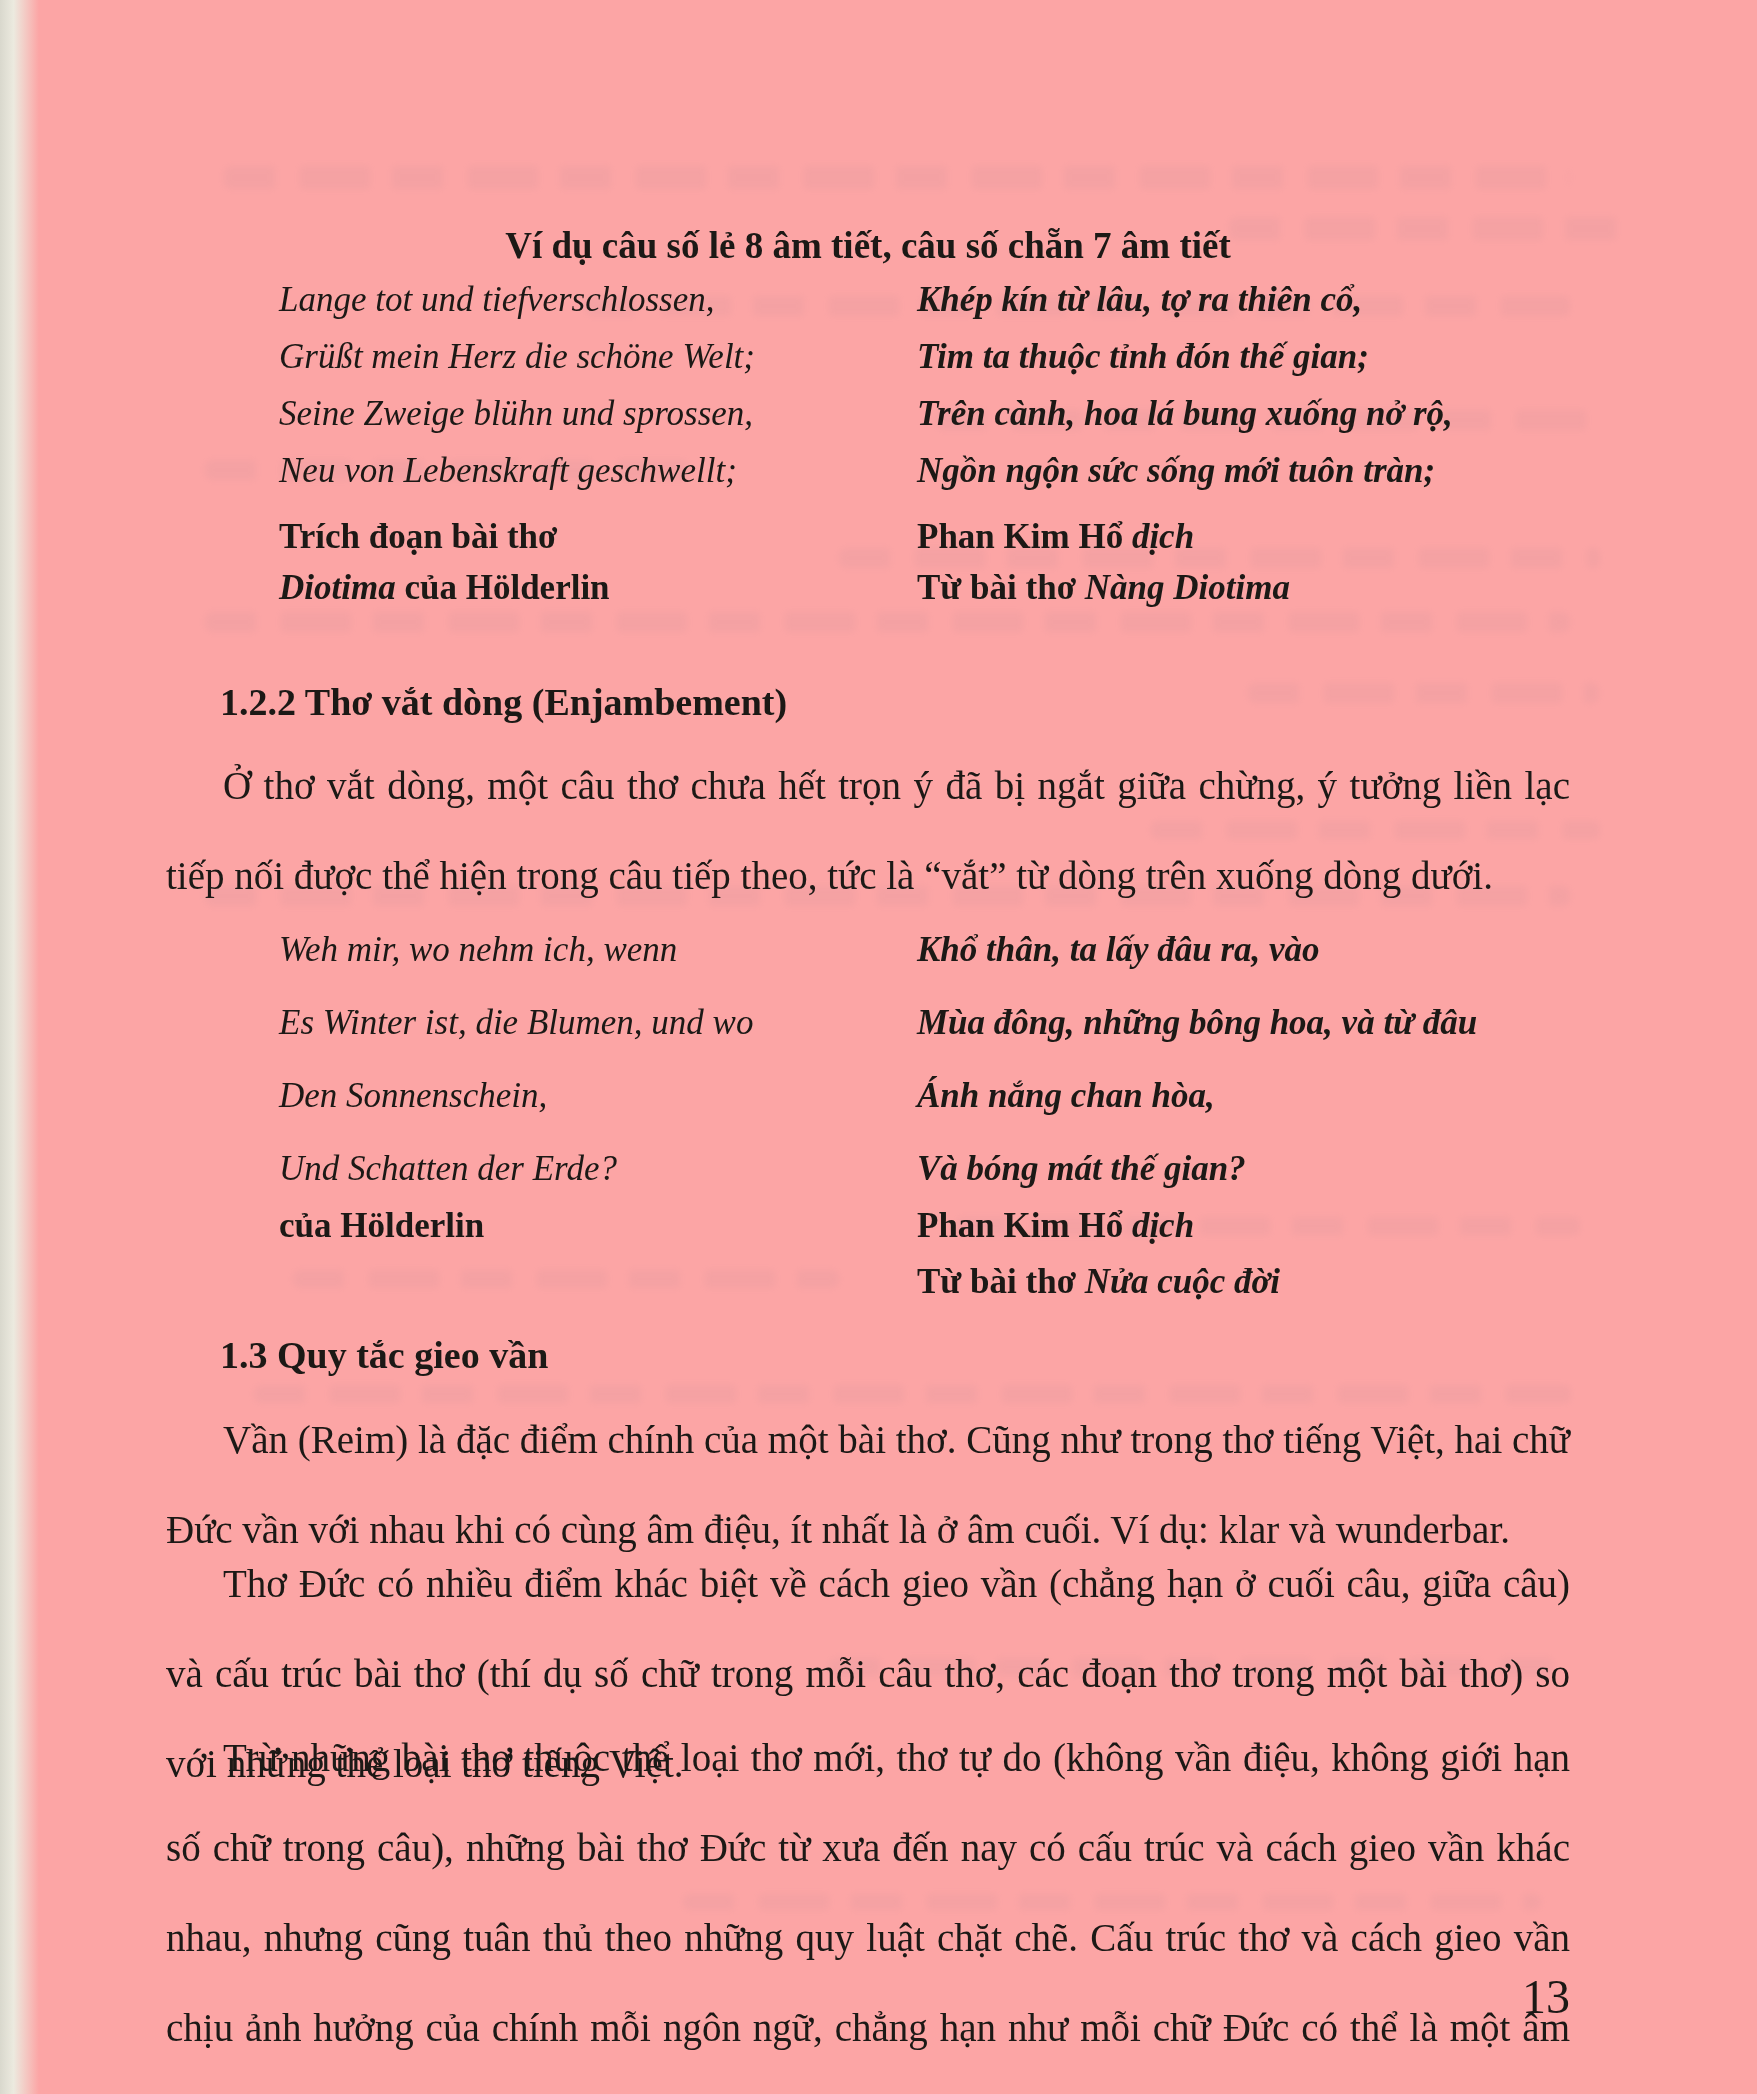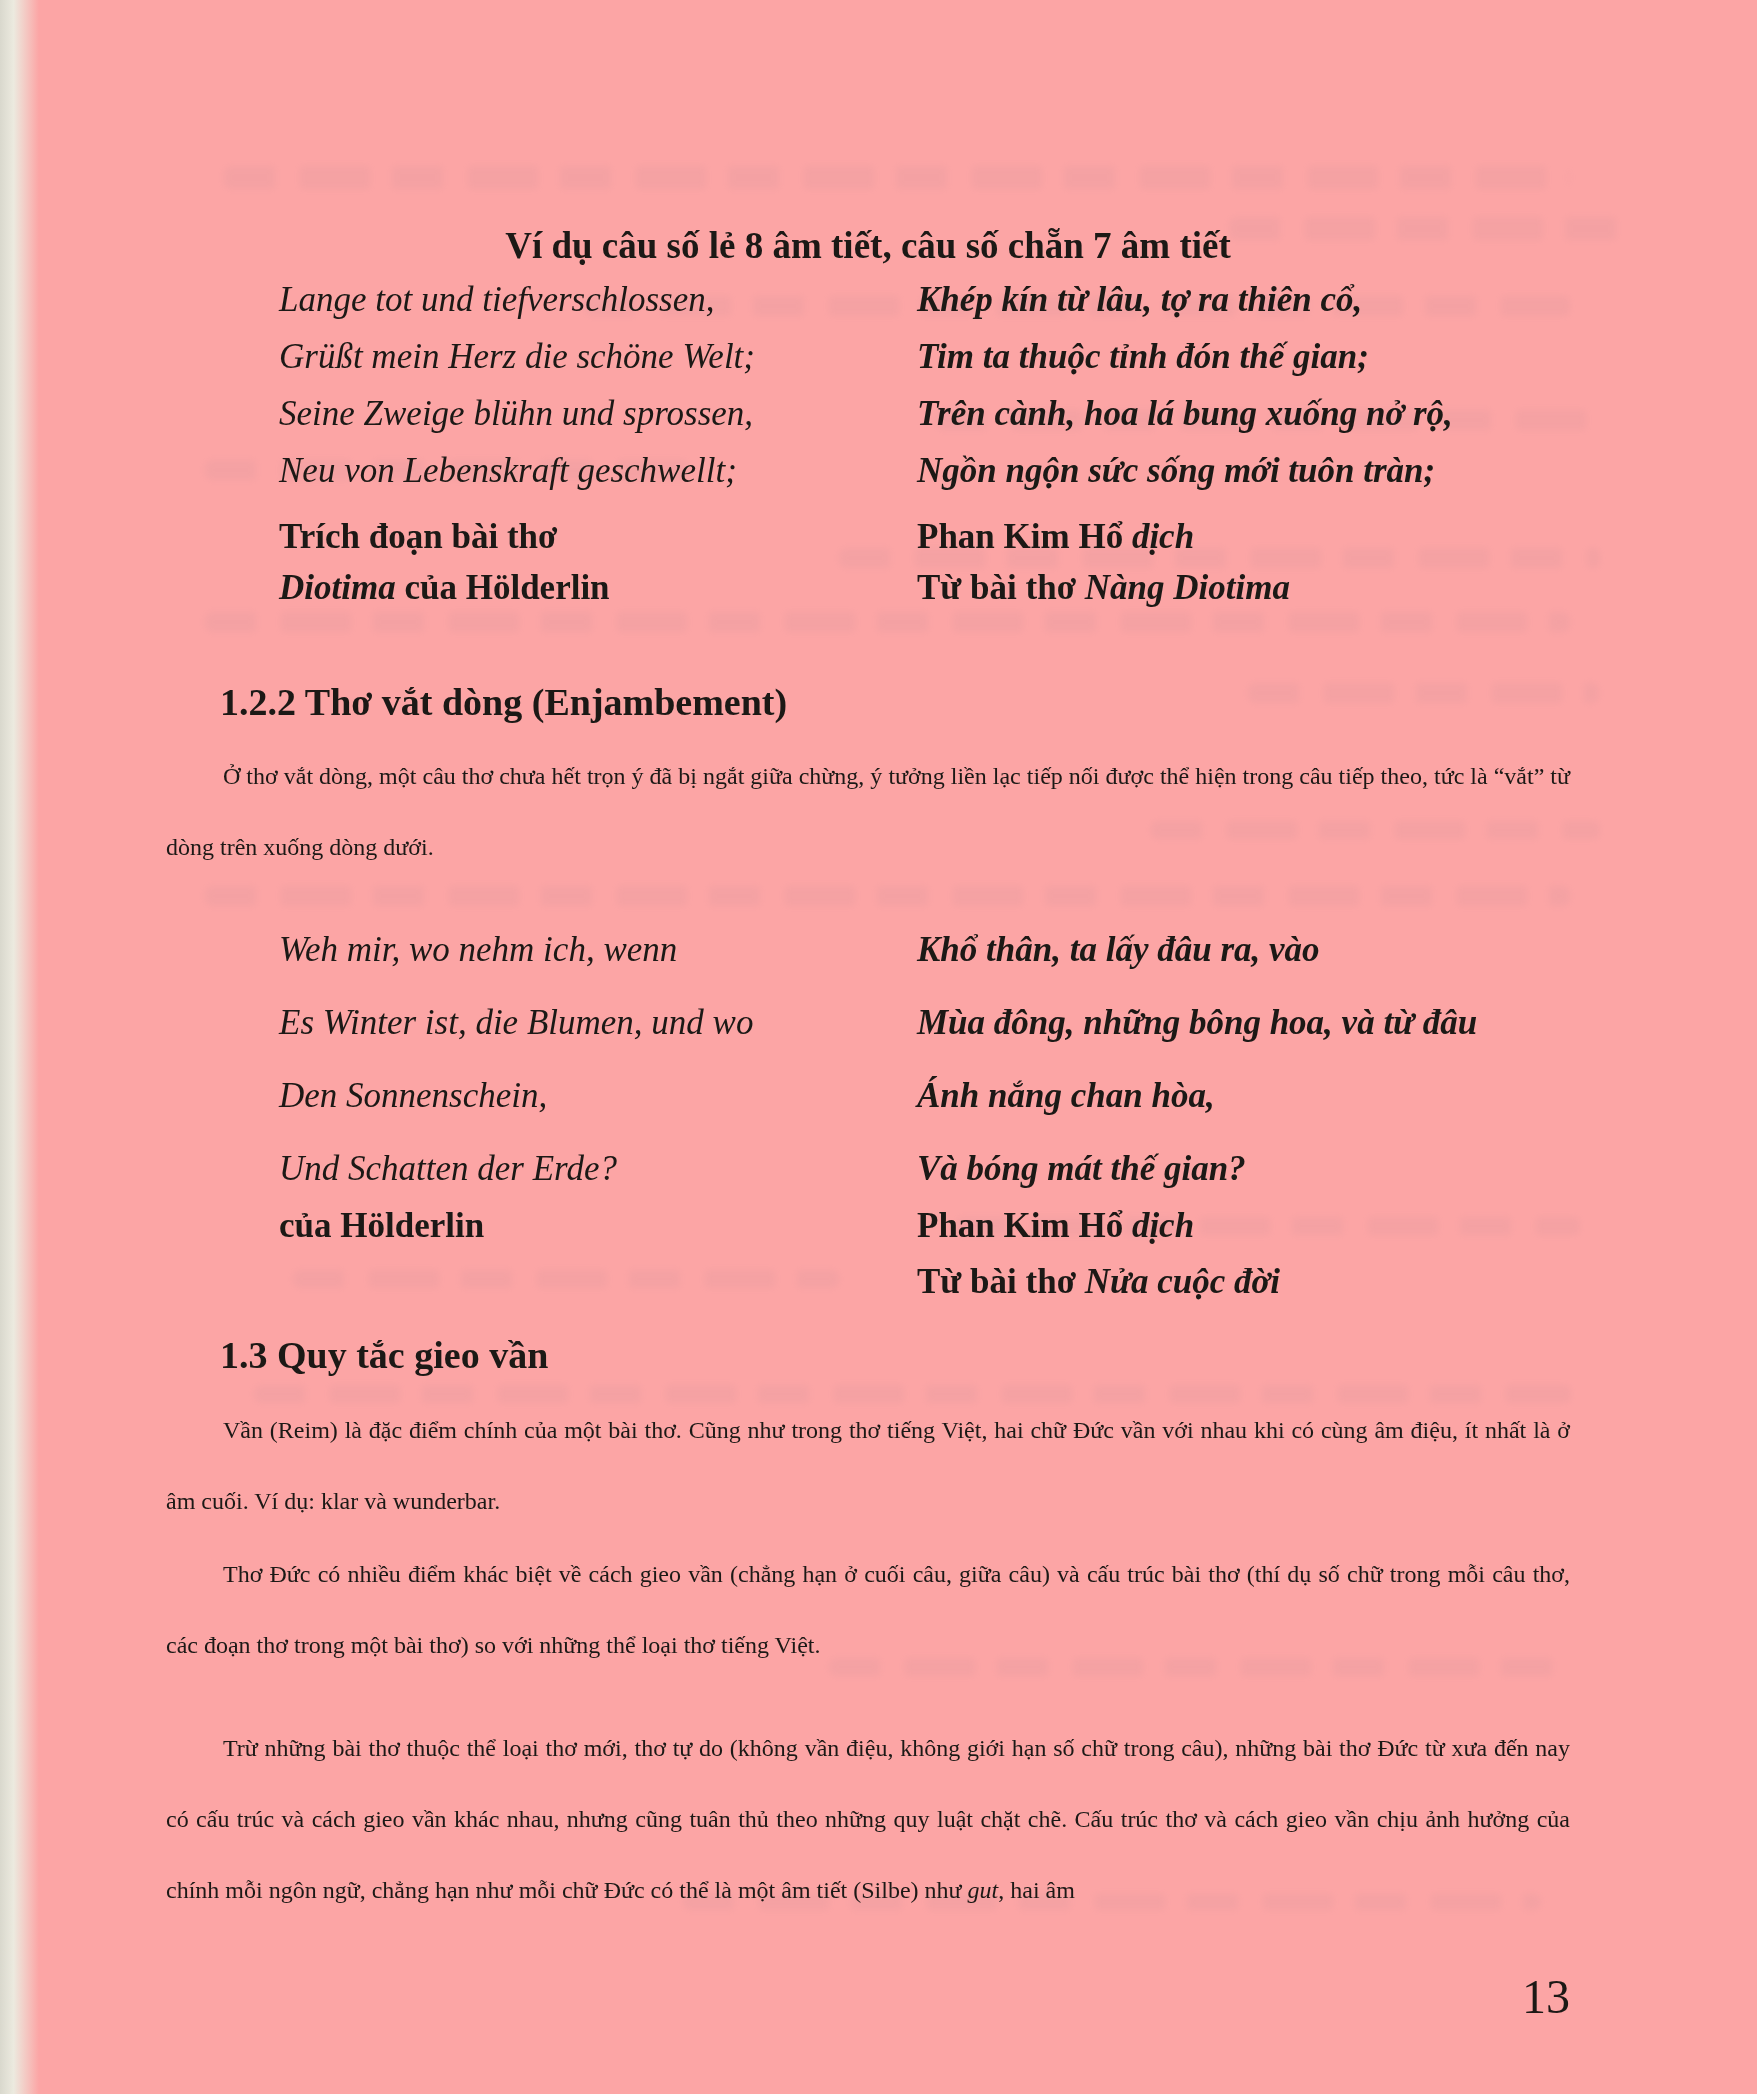--- a/index.html
+++ b/index.html
@@ -29,21 +29,21 @@
   .pline{display:block;white-space:nowrap;}
   .attr{font-weight:bold;font-size:35px;}
   .attr-1 .aline{line-height:51px;}
   .attr-2 .aline{line-height:56px;}
   .aline{display:block;white-space:nowrap;}
   .it{font-style:italic;}
   .heading{
     font-weight:bold;font-size:38px;line-height:47px;left:54px;width:1346px;
   }
   .para{
-    font-size:24px;line-height:71px;text-align:justify;text-align-last:left;
+    font-size:39px;line-height:90px;text-align:justify;text-align-last:left;
     text-indent:57px;
   }
   .page-number{
     position:absolute;top:1974px;right:0;font-size:48px;line-height:45px;
   }
   
   .ghost{
     position:absolute;height:23.4px;border-radius:5.9px;
     background:repeating-linear-gradient(90deg,
       rgba(168,130,148,0.55) 0px,rgba(168,130,148,0.55) 51px,

